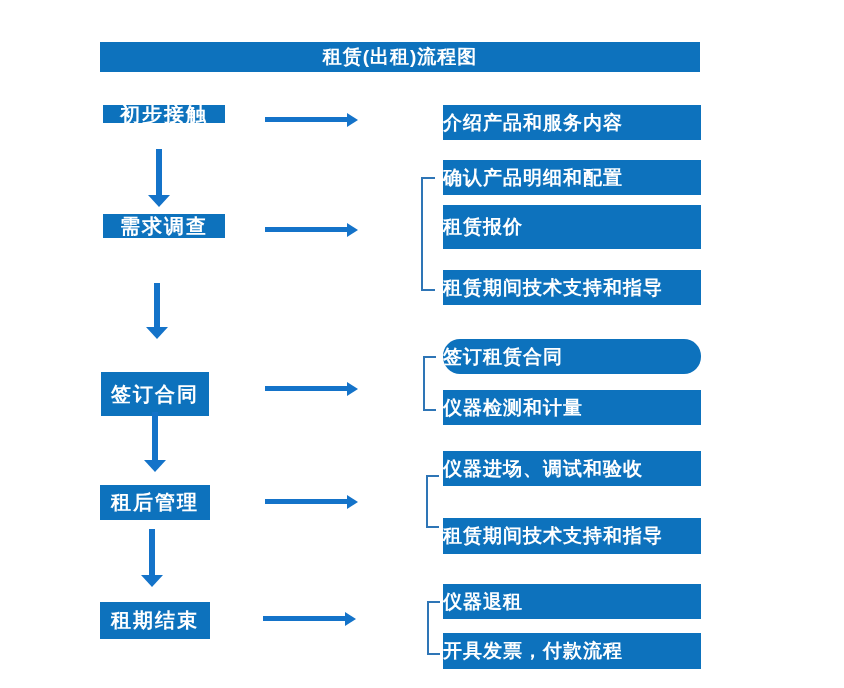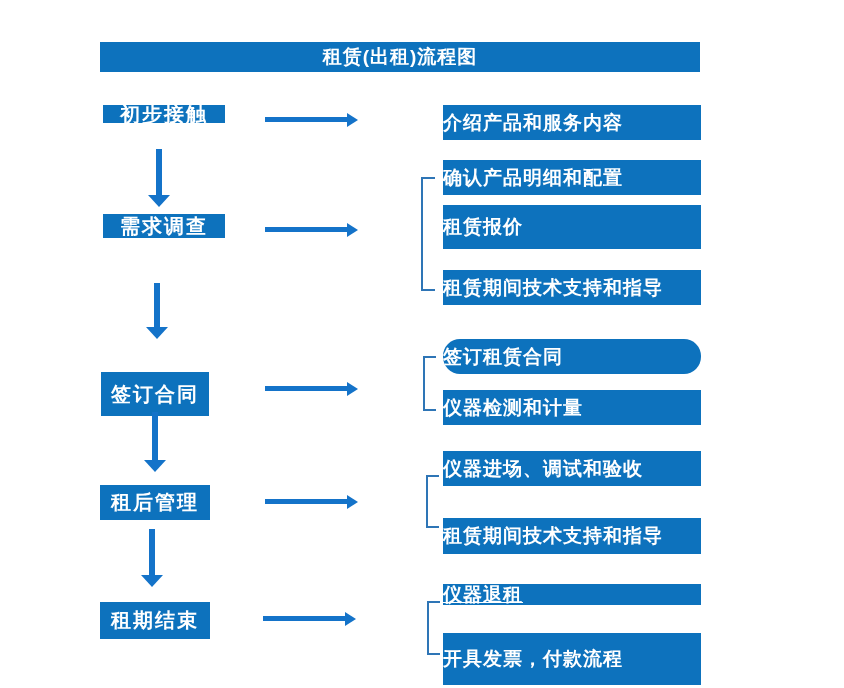--- a/index.html
+++ b/index.html
@@ -51,22 +51,22 @@
   <div class="stage-box" style="left:100px;top:575px;width:110px;height:37px;">租期结束</div>
 
   <div class="out-box" style="top:78px;height:35px;">介绍产品和服务内容</div>
   <div class="out-box" style="top:133px;height:35px;">确认产品明细和配置</div>
   <div class="out-box" style="top:178px;height:44px;">租赁报价</div>
   <div class="out-box" style="top:243px;height:35px;">租赁期间技术支持和指导</div>
   <div class="out-box" style="top:312px;height:35px;border-radius:17px;">签订租赁合同</div>
   <div class="out-box" style="top:363px;height:35px;">仪器检测和计量</div>
   <div class="out-box" style="top:424px;height:35px;text-align:right;">仪器进场、调试和验收</div>
   <div class="out-box" style="top:491px;height:36px;">租赁期间技术支持和指导</div>
-  <div class="out-box" style="top:557px;height:21px;text-decoration:underline;">仪器退租</div>
-  <div class="out-box" style="top:606px;height:52px;">开具发票，付款流程</div>
+  <div class="out-box" style="top:557px;height:35px;">仪器退租</div>
+  <div class="out-box" style="top:606px;height:36px;">开具发票，付款流程</div>
 
   <div class="h-stem" style="left:265px;top:90px;width:82px;"></div>
   <div class="h-head" style="left:347px;top:86px;"></div>
 
   <div class="h-stem" style="left:265px;top:200px;width:82px;"></div>
   <div class="h-head" style="left:347px;top:196px;"></div>
 
   <div class="h-stem" style="left:265px;top:359px;width:82px;"></div>
   <div class="h-head" style="left:347px;top:355px;"></div>
 

